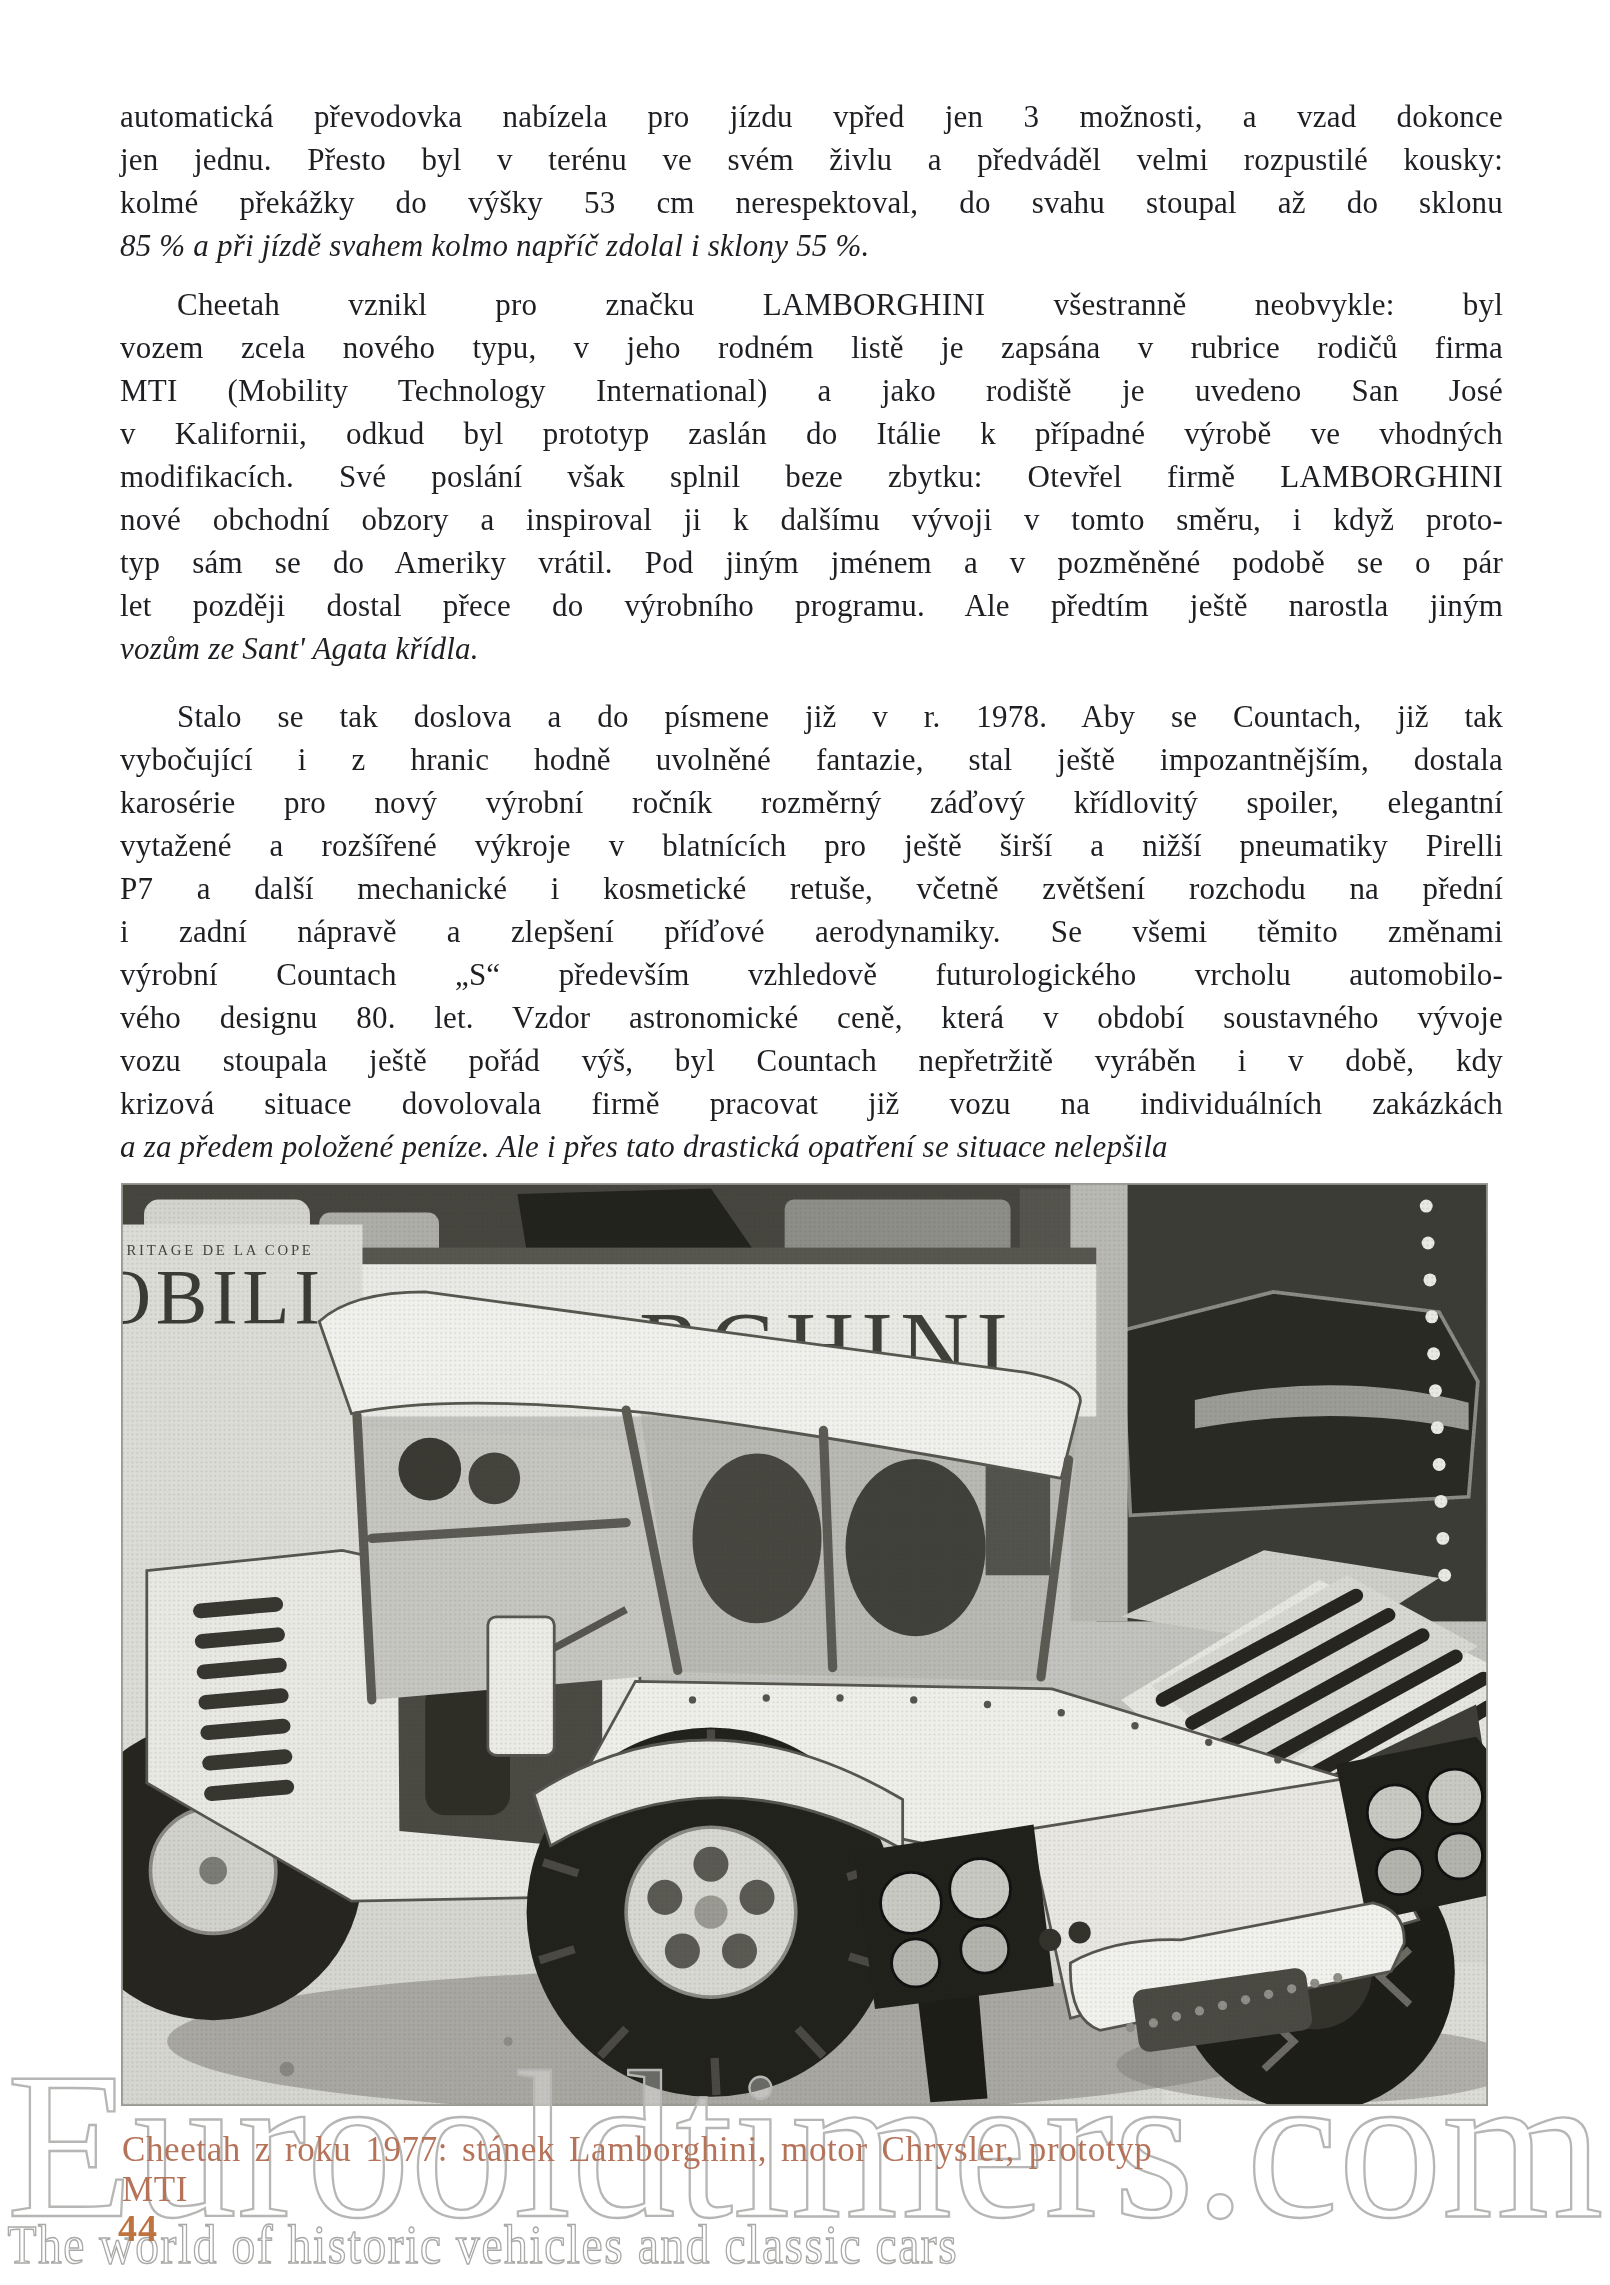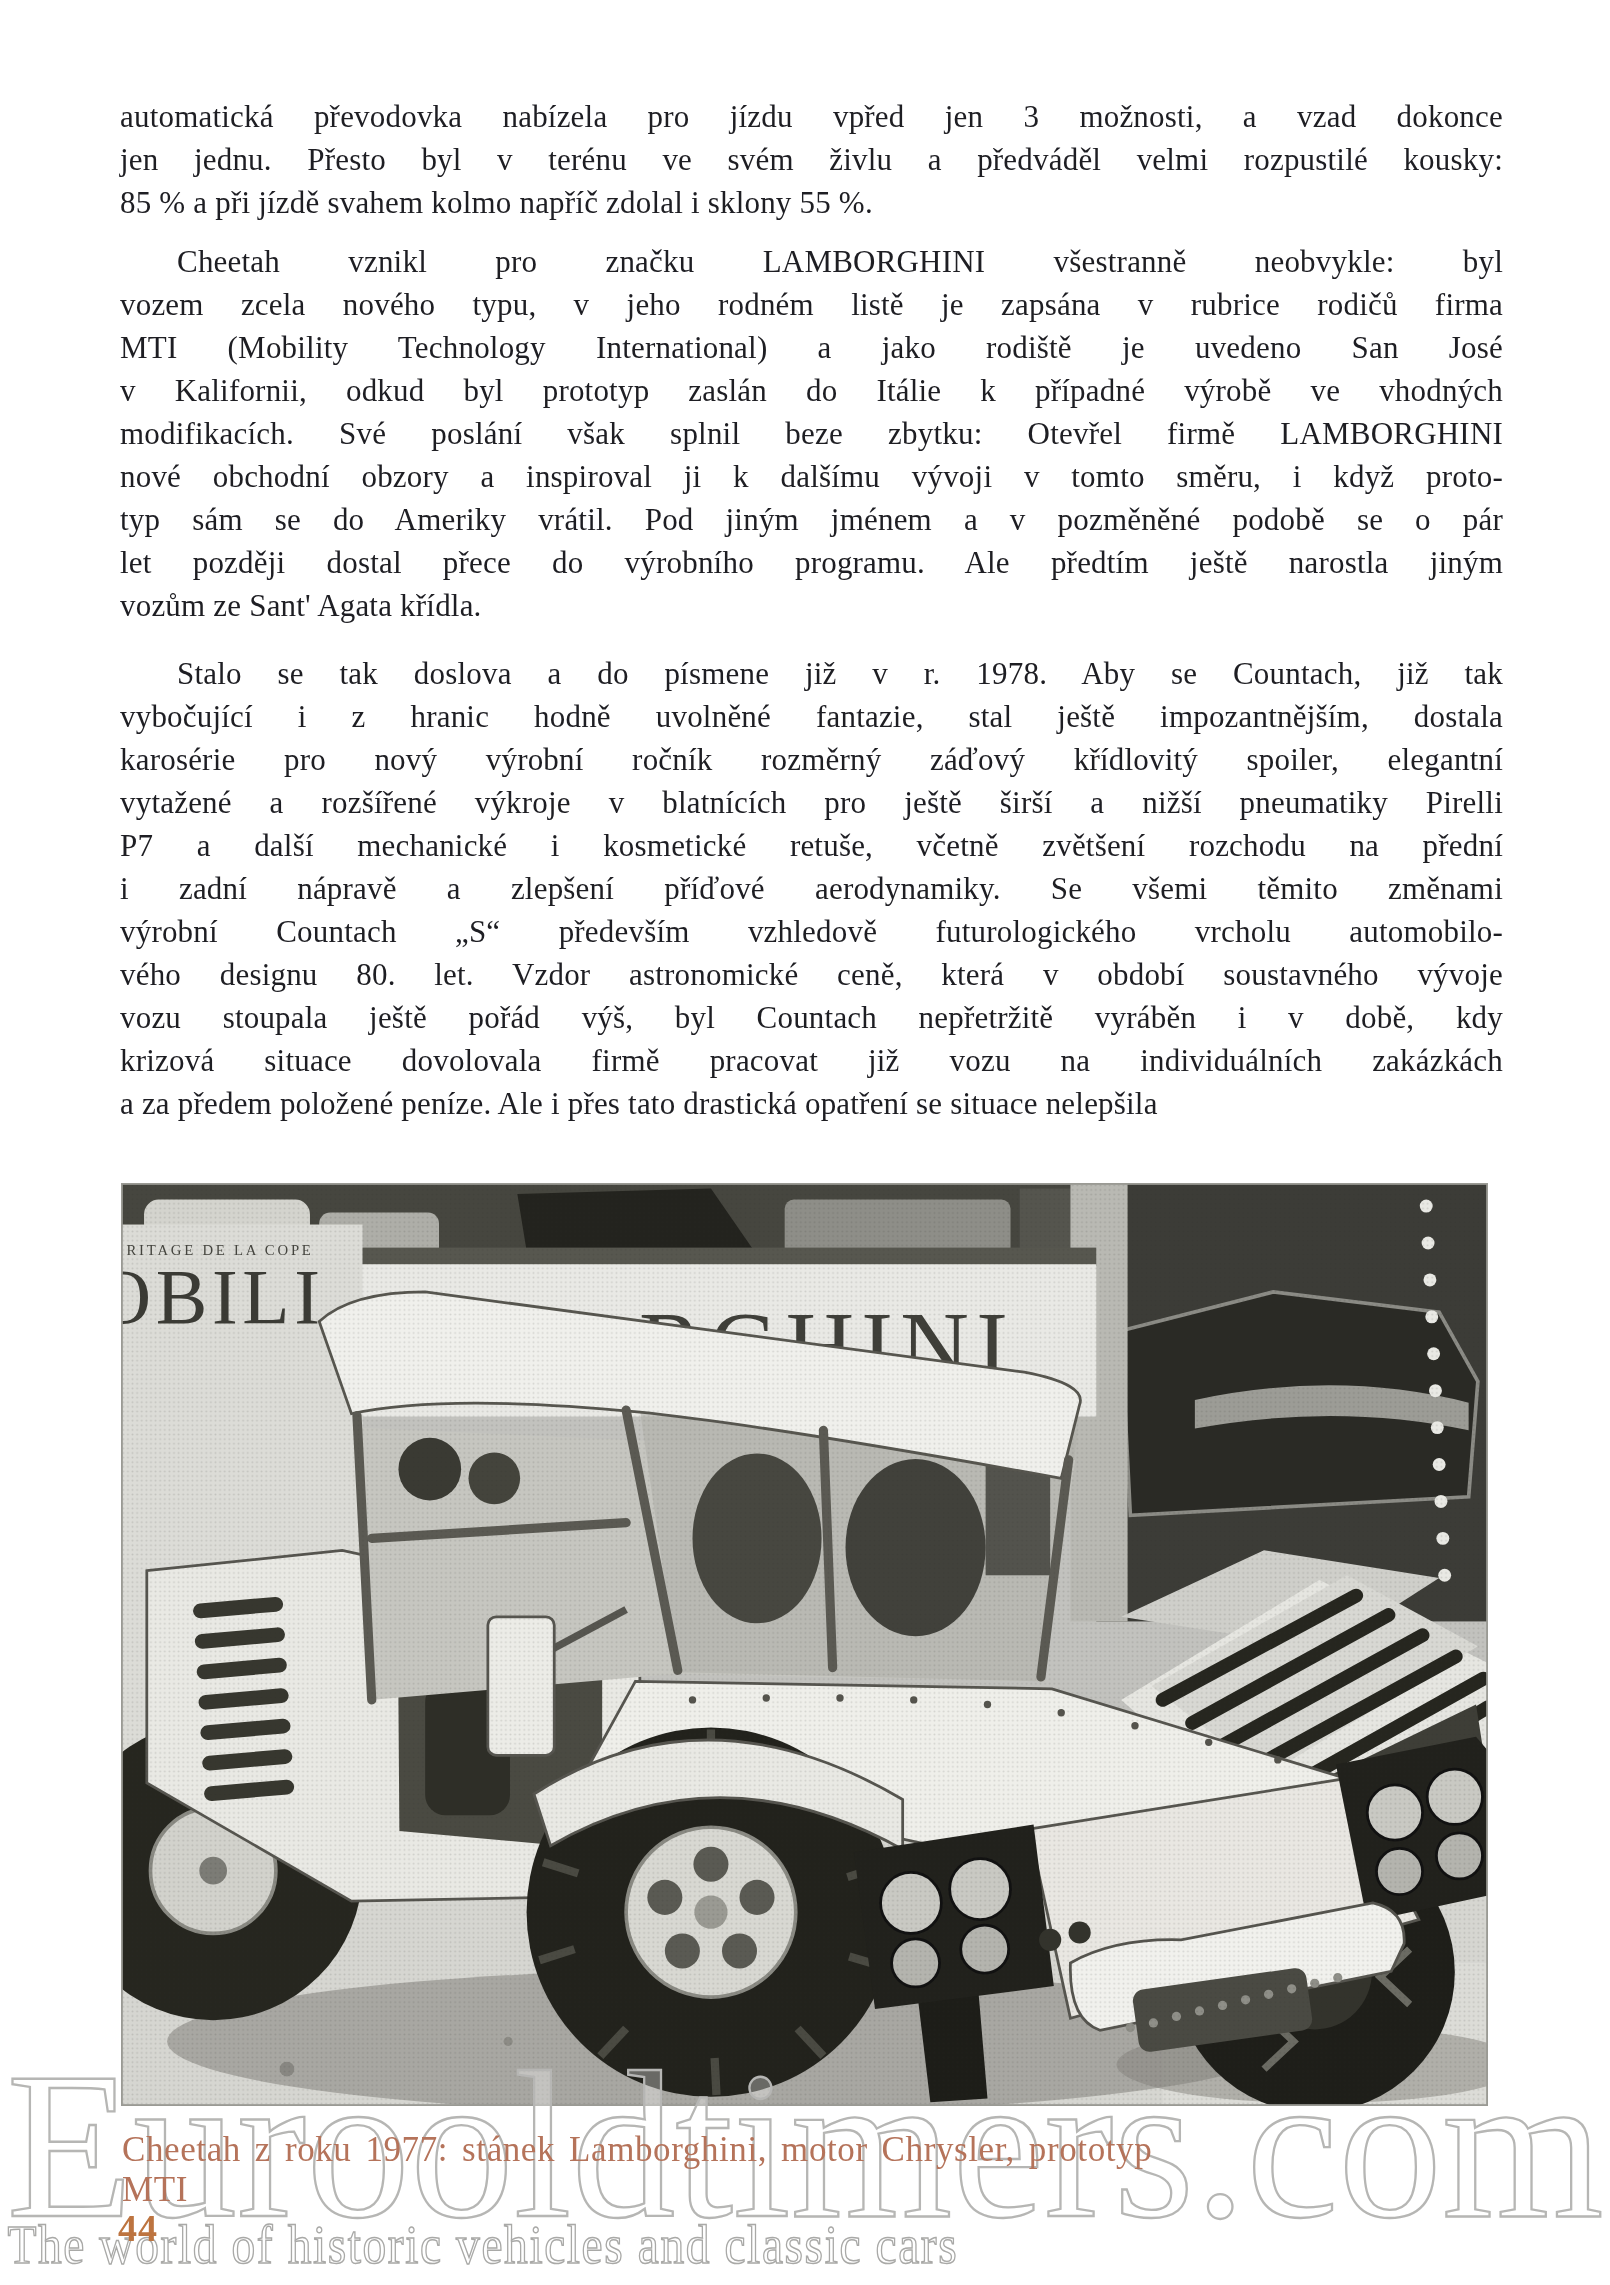--- a/index.html
+++ b/index.html
@@ -11,21 +11,21 @@
   
   .text-block{position:absolute;left:120px;top:95px;width:1383px;}
   .para{margin:0;padding:0;}
   .para + .para{margin-top:15.7px;}
   .para.gap-lg{margin-top:25px;}
   .line{
     font-size:31px;line-height:43px;white-space:normal;
     text-align:justify;text-align-last:justify;
     letter-spacing:0.2px;
   }
-  .line.last{text-align-last:left;}
+  .line.last{text-align-last:left;font-style:italic;}
   .para.indent .line:first-child{text-indent:57px;}
   
   .photo{
     position:absolute;left:121px;top:1183px;width:1367px;height:923px;
     background:#c2c2be;z-index:1;
   }
   .photo svg{display:block;width:100%;height:100%;}
   
   .caption{
     position:absolute;left:122px;top:2130px;width:1108px;z-index:6;
@@ -41,20 +41,21 @@
 </style>
 </head>
 <body>
 
 <div class="page" style="background: #ffffff;">
 
   <div class="text-block" style="color: rgb(30, 30, 35);">
     <div class="para">
       <div class="line">automatická převodovka nabízela pro jízdu vpřed jen 3 možnosti, a vzad dokonce</div>
       <div class="line">jen jednu. Přesto byl v terénu ve svém živlu a předváděl velmi rozpustilé kousky:</div>
+      <div class="line">kolmé překážky do výšky 53 cm nerespektoval, do svahu stoupal až do sklonu</div>
       <div class="line last">85 % a při jízdě svahem kolmo napříč zdolal i sklony 55 %.</div>
     </div>
     <div class="para indent">
       <div class="line">Cheetah vznikl pro značku LAMBORGHINI všestranně neobvykle: byl</div>
       <div class="line">vozem zcela nového typu, v jeho rodném listě je zapsána v rubrice rodičů firma</div>
       <div class="line">MTI (Mobility Technology International) a jako rodiště je uvedeno San José</div>
       <div class="line">v Kalifornii, odkud byl prototyp zaslán do Itálie k případné výrobě ve vhodných</div>
       <div class="line">modifikacích. Své poslání však splnil beze zbytku: Otevřel firmě LAMBORGHINI</div>
       <div class="line">nové obchodní obzory a inspiroval ji k dalšímu vývoji v tomto směru, i když proto-</div>
       <div class="line">typ sám se do Ameriky vrátil. Pod jiným jménem a v pozměněné podobě se o pár</div>

